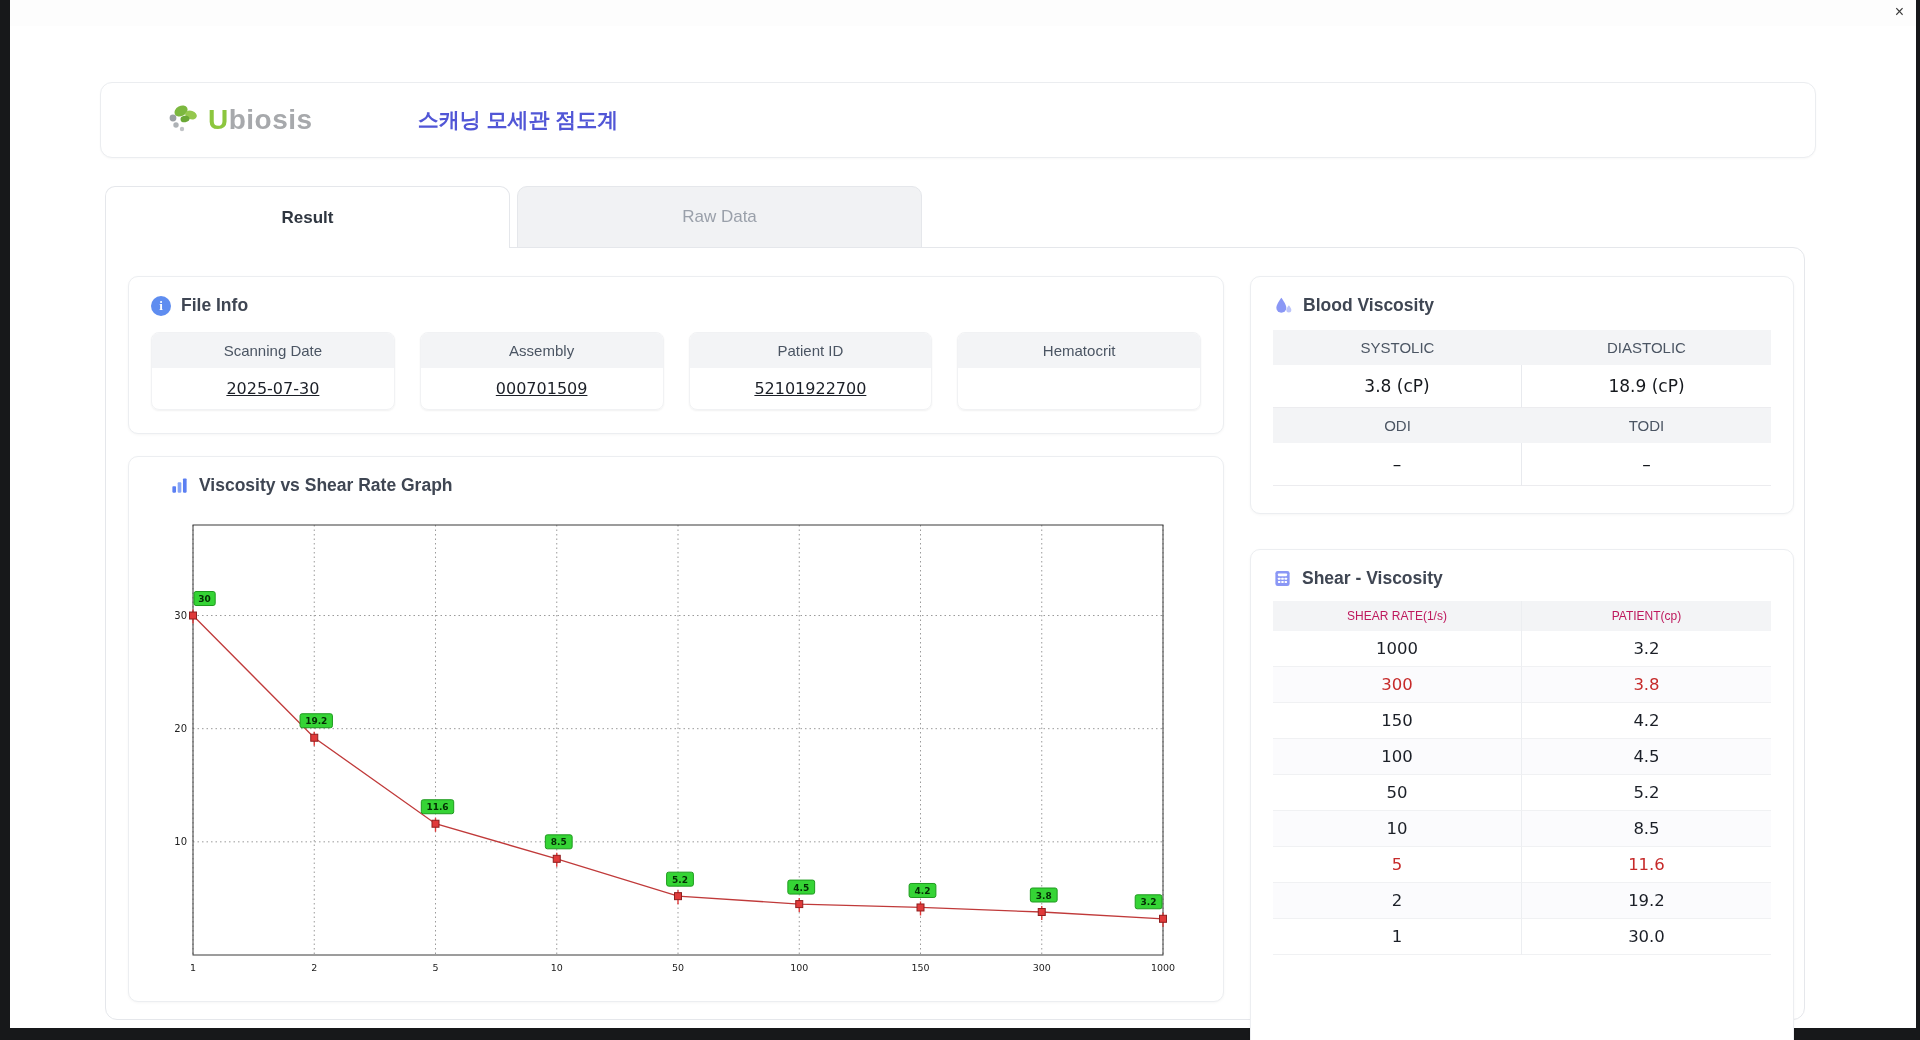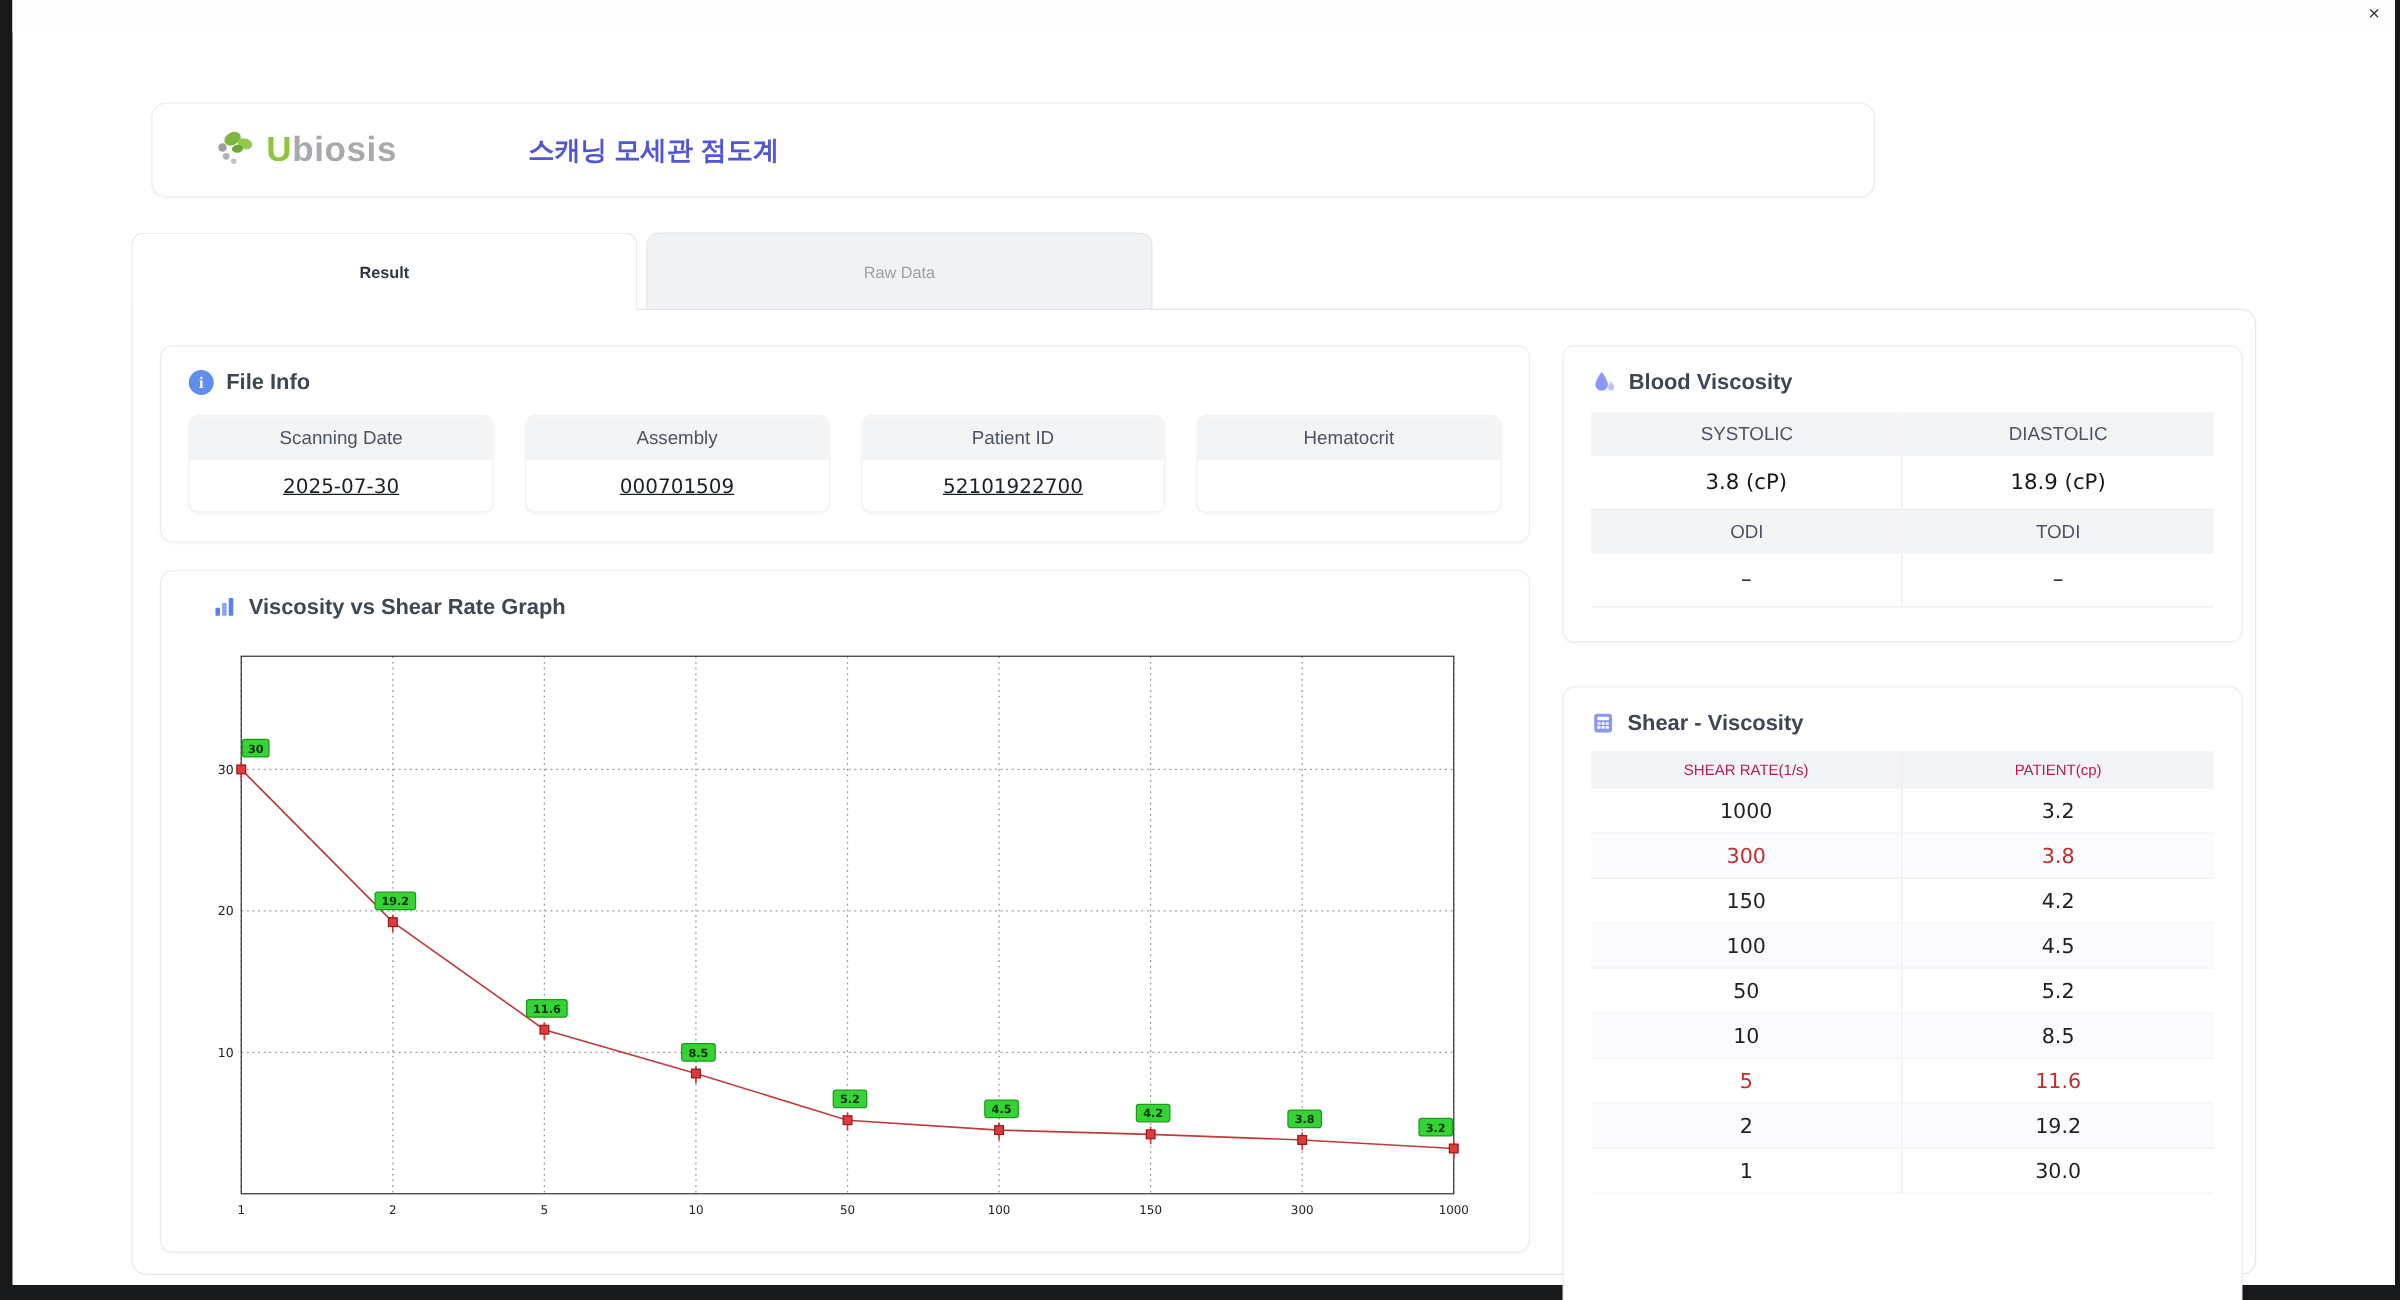--- a/index.html
+++ b/index.html
@@ -3,32 +3,32 @@
 <meta charset="utf-8">
 <style>
   * { margin:0; padding:0; box-sizing:border-box; }
   html,body { width:1920px; height:1040px; overflow:hidden; background:#17181a;
     font-family:"Liberation Sans","DejaVu Sans",sans-serif; }
   .window { position:absolute; left:10px; top:0; right:4px; bottom:12px; background:#fff; }
 
   .titlebar { position:absolute; top:0; left:0; right:0; height:26px; background:#fdfdfd; }
   .close { position:absolute; top:2px; right:12px; font-size:16px; color:#3a3a3a; cursor:pointer; line-height:20px; }
 
-  .header-card { position:absolute; left:111px; top:82px; width:1379px; height:76px;
+  .header-card { position:absolute; left:90px; top:82px; width:1716px; height:76px;
     border:1px solid #ebedf0; border-radius:12px; background:#fff;
-    box-shadow:0 1px 2px rgba(0,0,0,0.03); display:flex; align-items:center; }
+    box-shadow:0 1px 2px rgba(0,0,0,0.03); display:flex; align-items:center;padding-left:16px; }
   .logo { display:flex; align-items:center; margin-left:47px; gap:4px; }
   .logo-text { font-size:28px; font-weight:600; letter-spacing:0.5px; }
   .logo-text .u { color:#8cc63e; }
   .logo-text .rest { color:#a7a9ac; }
   .app-title { margin-left:105px; font-size:21px; font-weight:bold; color:#5156d6; }
 
   .tabs { position:absolute; left:95px; top:186px; height:62px; display:flex; gap:7px; z-index:3; }
   .tab { width:405px; height:62px; display:flex; align-items:center; justify-content:center;
-    font-size:13px; border:1px solid #e5e7eb; border-bottom:none; border-radius:10px 10px 0 0;
+    font-size:17px; border:1px solid #e5e7eb; border-bottom:none; border-radius:10px 10px 0 0;
     background:#f1f2f4; color:#9aa0aa; cursor:pointer; }
   .tab.active { background:#fff; color:#2f3640; font-weight:bold; }
   .tab:not(.active) { border-bottom:1px solid #e5e7eb; }
 
   .panel { position:absolute; left:95px; top:247px; width:1700px; height:773px; background:#fff;
     border:1px solid #e5e7eb; border-radius:0 12px 12px 12px; z-index:1; }
 
   .card { position:absolute; background:#fff; border:1px solid #eceef1; border-radius:10px;
     box-shadow:0 1px 3px rgba(0,0,0,0.04); padding:18px 22px; }
   .card-title { display:flex; align-items:center; gap:10px; font-size:17.5px; font-weight:bold; color:#3f4653; }

